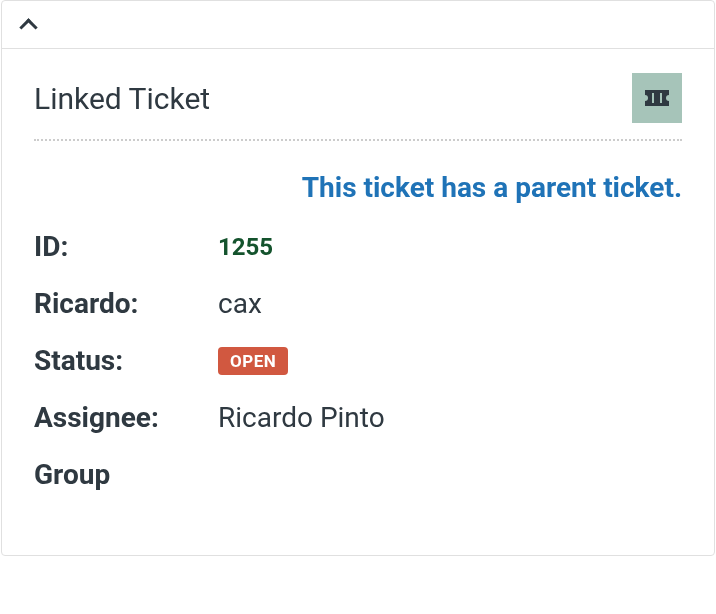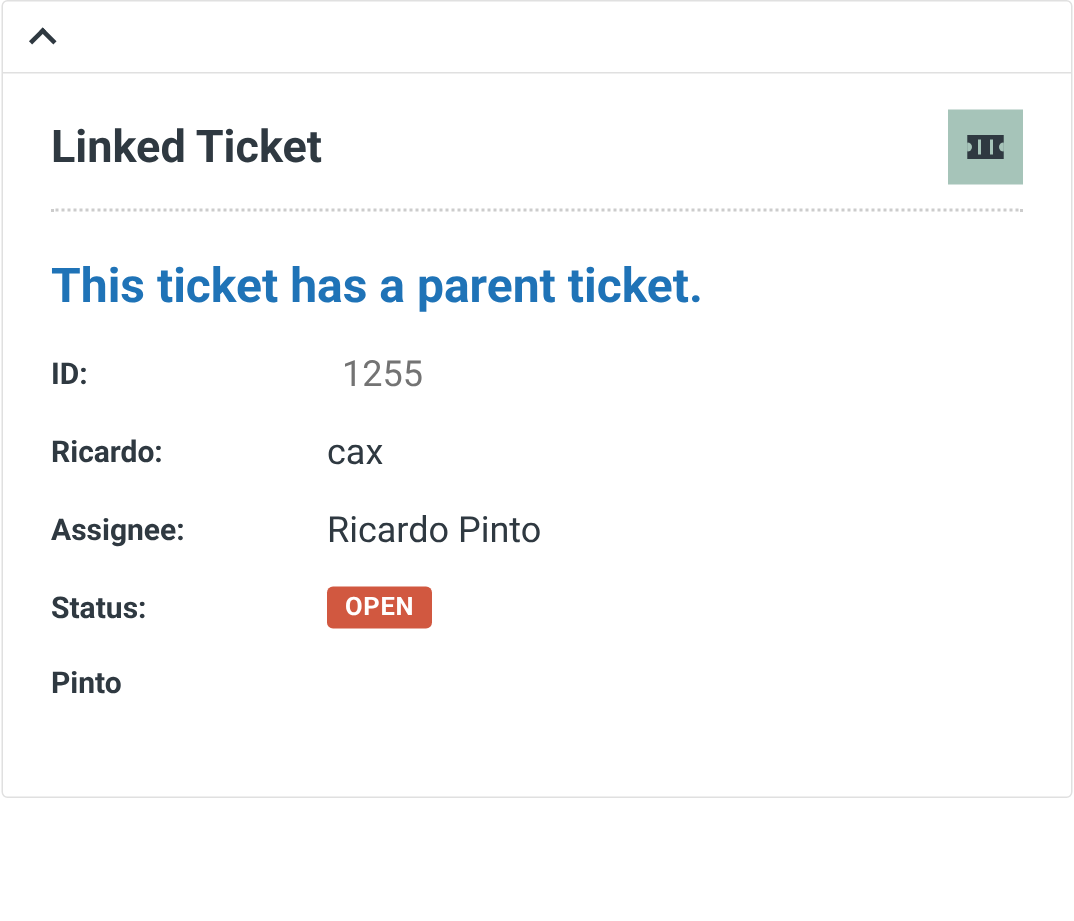--- a/index.html
+++ b/index.html
@@ -46,64 +46,64 @@
     .section-title-row {
       display: flex;
       justify-content: space-between;
       align-items: center;
       padding-bottom: 16px;
       border-bottom: 2px dotted #ccc;
       margin-bottom: 30px;
     }
     .section-title {
       font-size: 30px;
-      font-weight: 700;
+      font-weight: 400;
       color: #2f3941;
     }
     .ticket-icon-box {
       width: 50px;
       height: 50px;
       background: #a6c4b9;
       display: flex;
       align-items: center;
       justify-content: center;
       position: relative;
     }
     .ticket-icon-svg {
       width: 24px;
       height: 16px;
     }
     .parent-notice {
-      font-size: 32px;
+      font-size: 28px;
       font-weight: 700;
       color: #1f73b7;
       margin-bottom: 26px;
       cursor: pointer;
+      text-align: right;
     }
     .field-row {
       display: flex;
       align-items: center;
       margin-bottom: 24px;
     }
     .field-label {
       width: 184px;
-      font-size: 20px;
+      font-size: 28px;
       font-weight: 700;
       color: #2f3941;
     }
     .field-value {
-      font-size: 24px;
+      font-size: 28px;
       color: #2f3941;
     }
     .field-value-link {
       font-size: 24px;
-      font-weight: 400;
-      color: #737373;
+      font-weight: 700;
+      color: #14532d;
       cursor: pointer;
-      margin-left: 10px;
     }
     .status-badge {
       display: inline-block;
       background: #d15840;
       color: #fff;
       font-weight: 700;
       font-size: 17px;
       padding: 4px 12px;
       border-radius: 4px;
       letter-spacing: 0.5px;
@@ -137,28 +137,28 @@
       <div class="field-label">ID:</div>
       <div class="field-value-link">1255</div>
     </div>
 
     <div class="field-row">
       <div class="field-label">Ricardo:</div>
       <div class="field-value">cax</div>
     </div>
 
     <div class="field-row">
-      <div class="field-label">Assignee:</div>
-      <div class="field-value">Ricardo Pinto</div>
-    </div>
-
-    <div class="field-row">
       <div class="field-label">Status:</div>
       <div>
         <span class="status-badge">OPEN</span>
       </div>
     </div>
 
     <div class="field-row">
-      <div class="field-label">Pinto</div>
+      <div class="field-label">Assignee:</div>
+      <div class="field-value">Ricardo Pinto</div>
+    </div>
+
+    <div class="field-row">
+      <div class="field-label">Group</div>
     </div>
   </div>
 </div>
 
 </body></html>

